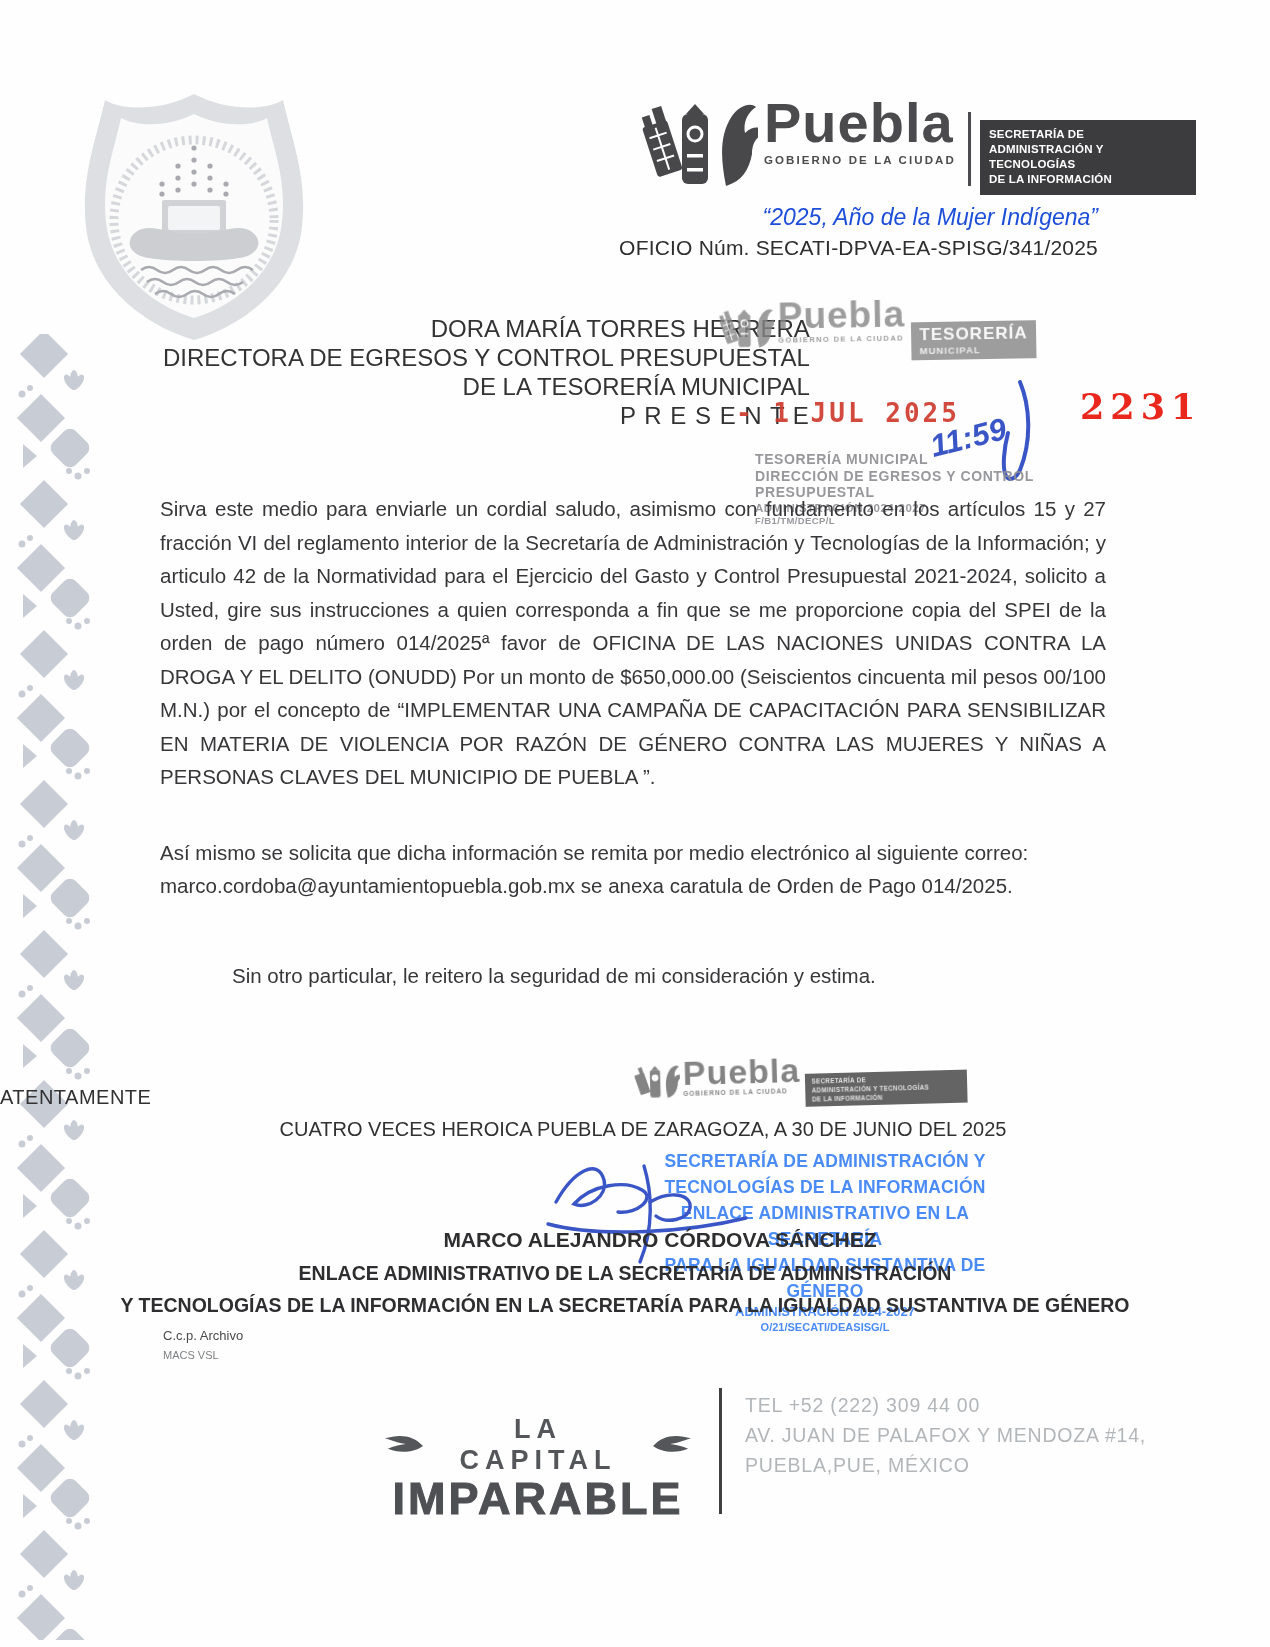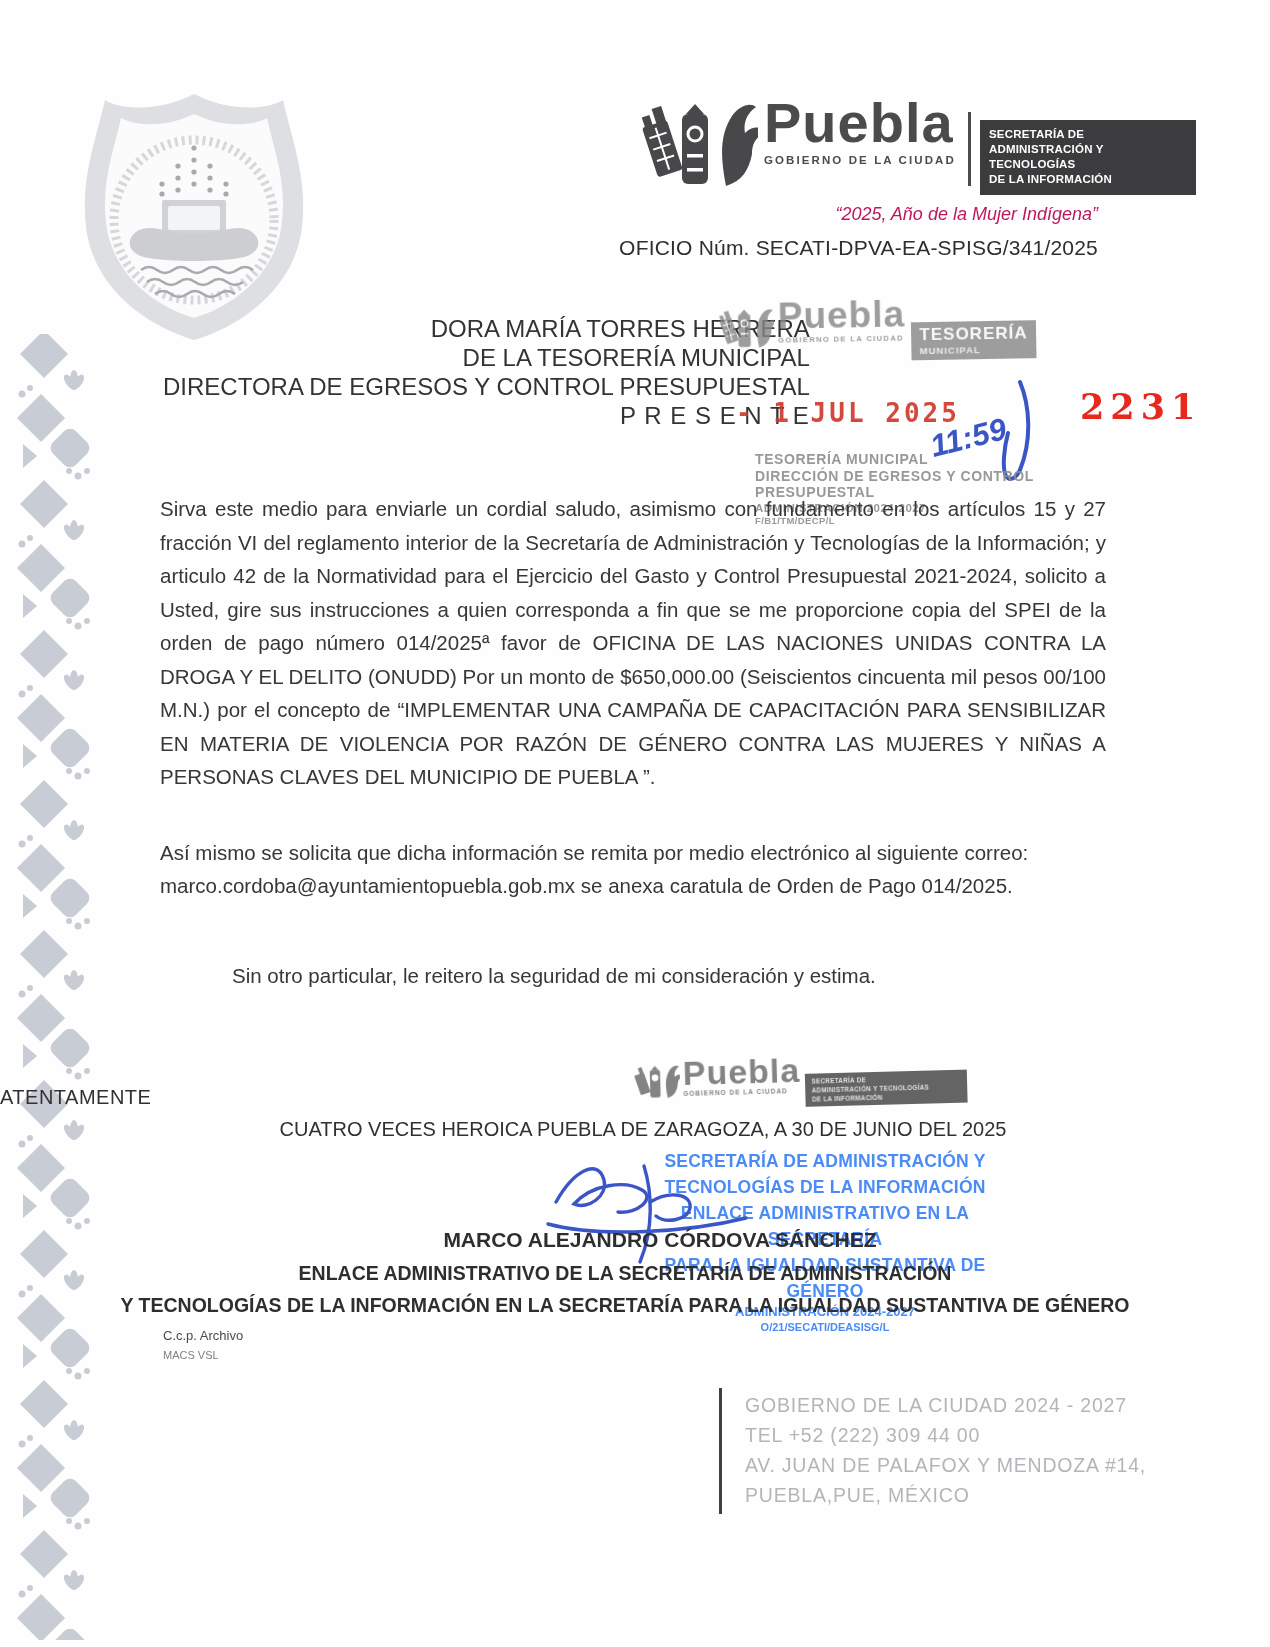--- a/index.html
+++ b/index.html
@@ -15,21 +15,21 @@
   
   .brand{position:absolute;left:626px;top:96px;display:flex;align-items:flex-start;color:#48484b;}
   .picons svg{display:block;}
   .brand-word{margin-left:6px;}
   .brand-name{font-size:56px;font-weight:700;line-height:.95;letter-spacing:1px;color:#4b4b4e;}
   .brand-sub{font-size:11.5px;font-weight:700;letter-spacing:2.1px;color:#4b4b4e;margin-top:5px;}
   .brand-divider{width:3px;height:74px;background:#4b4b4e;margin:16px 9px 0 12px;}
   .brand-box{margin-top:24px;background:#3c3c3e;color:#fff;padding:7px 9px 8px;width:198px;
     font-size:11.5px;font-weight:700;line-height:1.3;letter-spacing:.2px;}
   
-  .quote{position:absolute;right:172px;top:204px;font-size:18px;font-style:italic;color:#be185d;}
+  .quote{position:absolute;right:172px;top:204px;font-size:23px;font-style:italic;color:#1d4ed8;}
   .oficio{position:absolute;right:172px;top:236px;font-size:21px;color:#2e2e30;letter-spacing:.2px;}
   
   .recipient{position:absolute;left:163px;top:314px;font-size:24px;line-height:29px;color:#333335;text-align:right;}
   .recipient .salut{letter-spacing:1px;}
   
   .rstamp-logo{position:absolute;left:712px;top:297px;display:flex;align-items:flex-start;
     color:#85868a;opacity:.8;filter:blur(.45px) grayscale(1);transform:rotate(-1deg);}
   .rs-name{font-size:37px;font-weight:700;line-height:.95;letter-spacing:1px;}
   .rs-sub{font-size:7.5px;font-weight:700;letter-spacing:1.4px;margin-top:2px;}
   .rs-box{margin:26px 0 0 6px;background:#85868a;color:#f7f7f7;padding:3px 8px 4px;}
@@ -195,22 +195,22 @@
       <div>ADMINISTRACIÓN Y TECNOLOGÍAS</div>
       <div>DE LA INFORMACIÓN</div>
     </span>
   </div>
 
   <div class="quote">“2025, Año de la Mujer Indígena”</div>
   <div class="oficio">OFICIO Núm. SECATI-DPVA-EA-SPISG/341/2025</div>
 
   <div class="recipient">
     <div>DORA MARÍA TORRES HERRERA</div>
+    <div>DIRECTORA DE EGRESOS Y CONTROL PRESUPUESTAL</div>
     <div>DE LA TESORERÍA MUNICIPAL</div>
-    <div>DIRECTORA DE EGRESOS Y CONTROL PRESUPUESTAL</div>
     <div class="salut">P R E S E N T E</div>
   </div>
 
   <div class="rstamp-logo">
     <span class="picons">
       <svg width="62" height="58" viewBox="0 0 132 96" fill="currentColor" xmlns="http://www.w3.org/2000/svg">
         <g transform="translate(16,32) rotate(-18)">
             <rect x="0" y="0" width="26" height="52" rx="3"></rect>
             <rect x="3" y="-10" width="8" height="12"></rect>
             <rect x="15" y="-15" width="10" height="17"></rect>
@@ -310,21 +310,36 @@
       </g>
     </svg>
   </div>
 
   <div class="sig-name">MARCO ALEJANDRO CÓRDOVA SÁNCHEZ</div>
   <div class="sig-title1">ENLACE ADMINISTRATIVO DE LA SECRETARÍA DE ADMINISTRACIÓN</div>
   <div class="sig-title2">Y TECNOLOGÍAS DE LA INFORMACIÓN EN LA SECRETARÍA PARA LA IGUALDAD SUSTANTIVA DE GÉNERO</div>
   <div class="ccp">C.c.p. Archivo</div>
   <div class="initials">MACS VSL</div>
 
+  <div class="cap-logo">
+    <div class="cap-row1">
+      <span class="picons">
+        <svg width="38" height="24" viewBox="0 0 40 24" fill="#55565a" xmlns="http://www.w3.org/2000/svg">
+          <path d="M40,13 C30,2 16,0 0,5 C10,8 13,10 22,11 C15,12 9,13 3,16 C15,21 31,20 40,13 Z"></path>
+        </svg>
+      </span>
+      <span class="cap-l1">LA CAPITAL</span>
+      <span class="picons" style="transform:scaleX(-1);">
+        <svg width="38" height="24" viewBox="0 0 40 24" fill="#55565a" xmlns="http://www.w3.org/2000/svg">
+          <path d="M40,13 C30,2 16,0 0,5 C10,8 13,10 22,11 C15,12 9,13 3,16 C15,21 31,20 40,13 Z"></path>
+        </svg>
+      </span>
+    </div>
+    <div class="cap-l2">IMPARABLE</div>
+  </div>
   <div class="f-divider"></div>
   <div class="contact">
-    <div>GOBIERNO DE LA CIUDAD 2024 - 2027</div>
     <div>TEL +52 (222) 309 44 00</div>
     <div>AV. JUAN DE PALAFOX Y MENDOZA #14,</div>
     <div>PUEBLA,PUE, MÉXICO</div>
   </div>
 
 </div>
 
 </body></html>

